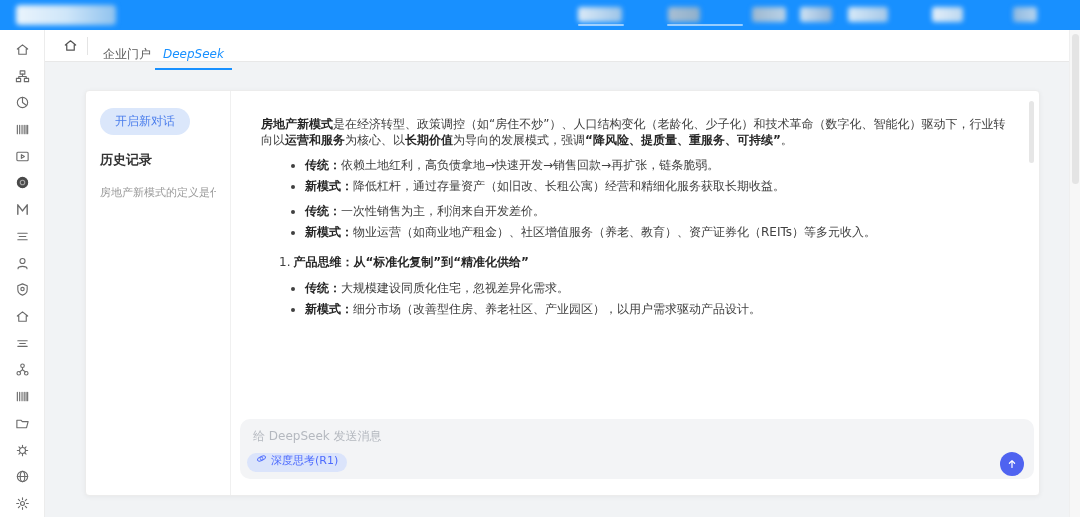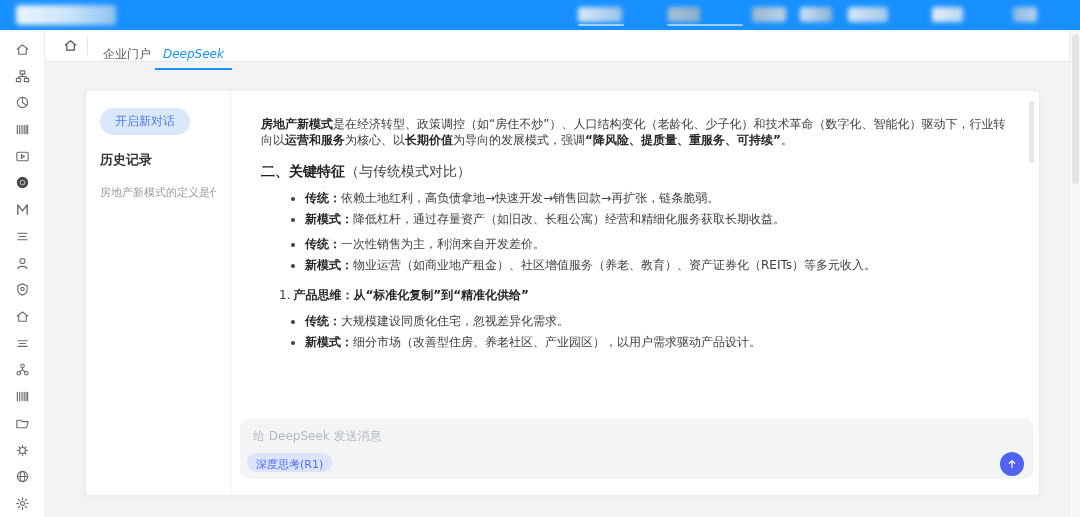--- a/index.html
+++ b/index.html
@@ -63,21 +63,21 @@
   ul.bullets { margin:9px 0 0 44px; }
   ul.bullets li { font-size:12px; line-height:16px; color:#404040; margin-bottom:5px; }
   li .lbl { font-weight:bold; color:#262626; }
 
   .card-scrollbar { position:absolute; right:5px; top:10px; width:5px; height:62px; background:#e6e6e6; border-radius:3px; }
 
   
   .composer { position:absolute; left:9px; right:5px; bottom:16px; height:60px; background:#f3f4f6; border-radius:10px; cursor:text; }
   .placeholder { position:absolute; left:13px; top:9px; font-size:12px; color:#b4b8bf; }
   .deep-think { position:absolute; left:7px; bottom:7px; height:19px; background:#dbe4fb; color:#4d6bfe;
-    font-size:11px; border-radius:10px; padding:0 9px; display:flex; gap:4px; cursor:pointer;flex-direction:column; }
+    font-size:11px; border-radius:10px; padding:0 9px; display:flex; gap:4px; cursor:pointer; }
   .deep-think svg { width:11px; height:11px; stroke:#4d6bfe; fill:none; stroke-width:1.3; }
   .send-btn { position:absolute; right:10px; bottom:3px; width:24px; height:24px; border-radius:50%;
     background:#4f63f0; display:flex; align-items:center; justify-content:center; cursor:pointer; }
   .send-btn svg { width:12px; height:12px; stroke:#fff; fill:none; stroke-width:1.6; stroke-linecap:round; stroke-linejoin:round; }
 </style>
 </head>
 <body>
 
 <div class="topbar">
   <div class="logo-blur"></div>
@@ -218,23 +218,20 @@
       <div class="history-item">房地产新模式的定义是什么</div>
     </div>
 
     <div class="chatpane">
       <div class="messages">
 
         <div class="para">
           <span class="b">房地产新模式</span><span>是在经济转型、政策调控（如“房住不炒”）、人口结构变化（老龄化、少子化）和技术革命（数字化、智能化）驱动下，行业转向以</span><span class="b">运营和服务</span><span>为核心、以</span><span class="b">长期价值</span><span>为导向的发展模式，强调</span><span class="b">“降风险、提质量、重服务、可持续”</span><span>。</span>
         </div>
 
-        <div class="h3 s2">
-          <span>二、关键特征</span><span class="suffix">（与传统模式对比）</span>
-        </div>
 
         <ul class="bullets">
           <li><span class="lbl">传统：</span><span>依赖土地红利，高负债拿地→快速开发→销售回款→再扩张，链条脆弱。</span></li>
           <li><span class="lbl">新模式：</span><span>降低杠杆，通过存量资产（如旧改、长租公寓）经营和精细化服务获取长期收益。</span></li>
         </ul>
 
         <ul class="bullets">
           <li><span class="lbl">传统：</span><span>一次性销售为主，利润来自开发差价。</span></li>
           <li><span class="lbl">新模式：</span><span>物业运营（如商业地产租金）、社区增值服务（养老、教育）、资产证券化（REITs）等多元收入。</span></li>
         </ul>

